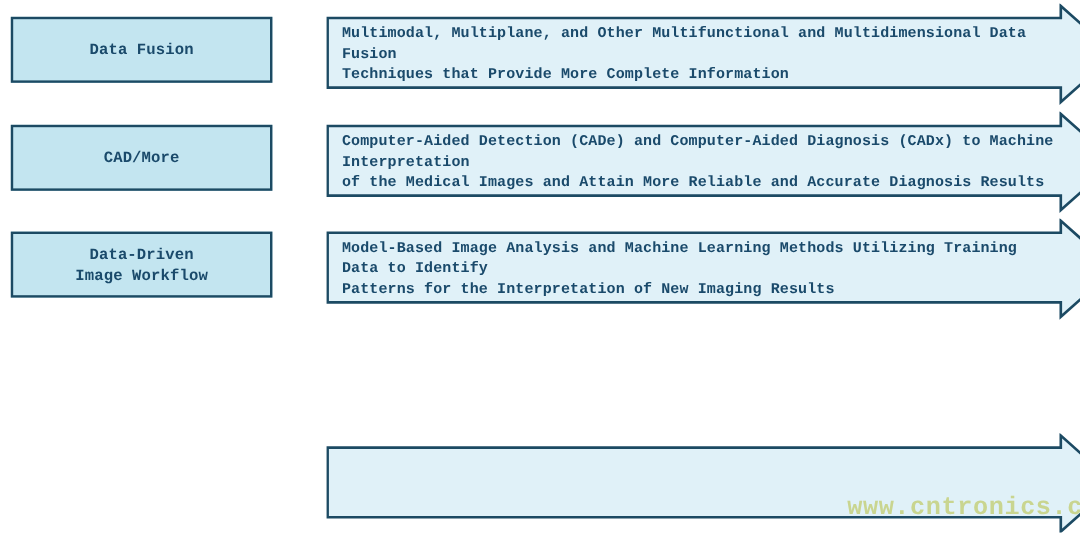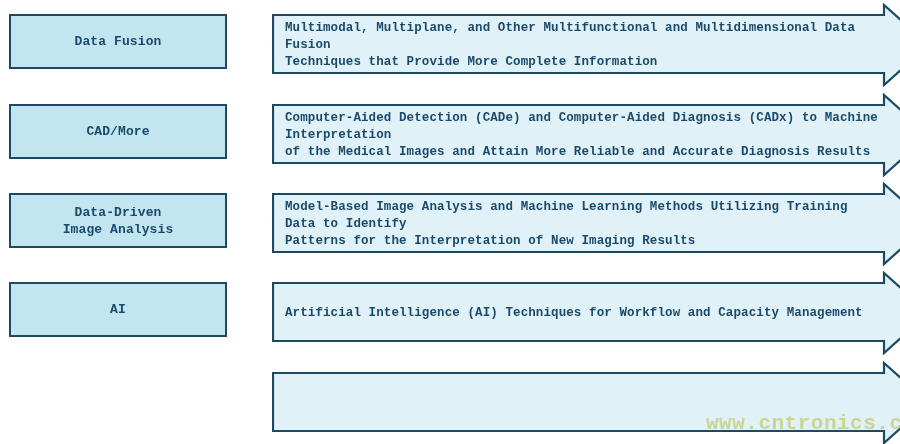--- a/index.html
+++ b/index.html
@@ -84,42 +84,31 @@
         <polygon points="1,12 612,12 612,2 657,42 612,82 612,70 1,70"></polygon>
       </svg>
       <div class="arrow-text">Computer-Aided Detection (CADe) and Computer-Aided Diagnosis (CADx) to Machine Interpretation
 of the Medical Images and Attain More Reliable and Accurate Diagnosis Results</div>
     </div>
   </div>
 
   <div class="row" style="top:182px">
     <div class="label-box">
       <span>Data-Driven
-Image Analysis</span>
+Image Workflow</span>
     </div>
     <div class="arrow">
       <svg width="660" height="86" viewBox="0 0 660 86">
         <polygon points="1,12 612,12 612,2 657,42 612,82 612,70 1,70"></polygon>
       </svg>
       <div class="arrow-text">Model-Based Image Analysis and Machine Learning Methods Utilizing Training Data to Identify
 Patterns for the Interpretation of New Imaging Results</div>
     </div>
   </div>
 
-  <div class="row" style="top:271px">
-    <div class="label-box">
-      <span>AI</span>
-    </div>
-    <div class="arrow">
-      <svg width="660" height="86" viewBox="0 0 660 86">
-        <polygon points="1,12 612,12 612,2 657,42 612,82 612,70 1,70"></polygon>
-      </svg>
-      <div class="arrow-text">Artificial Intelligence (AI) Techniques for Workflow and Capacity Management</div>
-    </div>
-  </div>
 
   <div class="row" style="top:361px">
     <div class="arrow">
       <svg width="660" height="86" viewBox="0 0 660 86">
         <polygon points="1,12 612,12 612,2 657,42 612,82 612,70 1,70"></polygon>
       </svg>
     </div>
   </div>
 
   <div class="watermark">www.cntronics.com</div>

